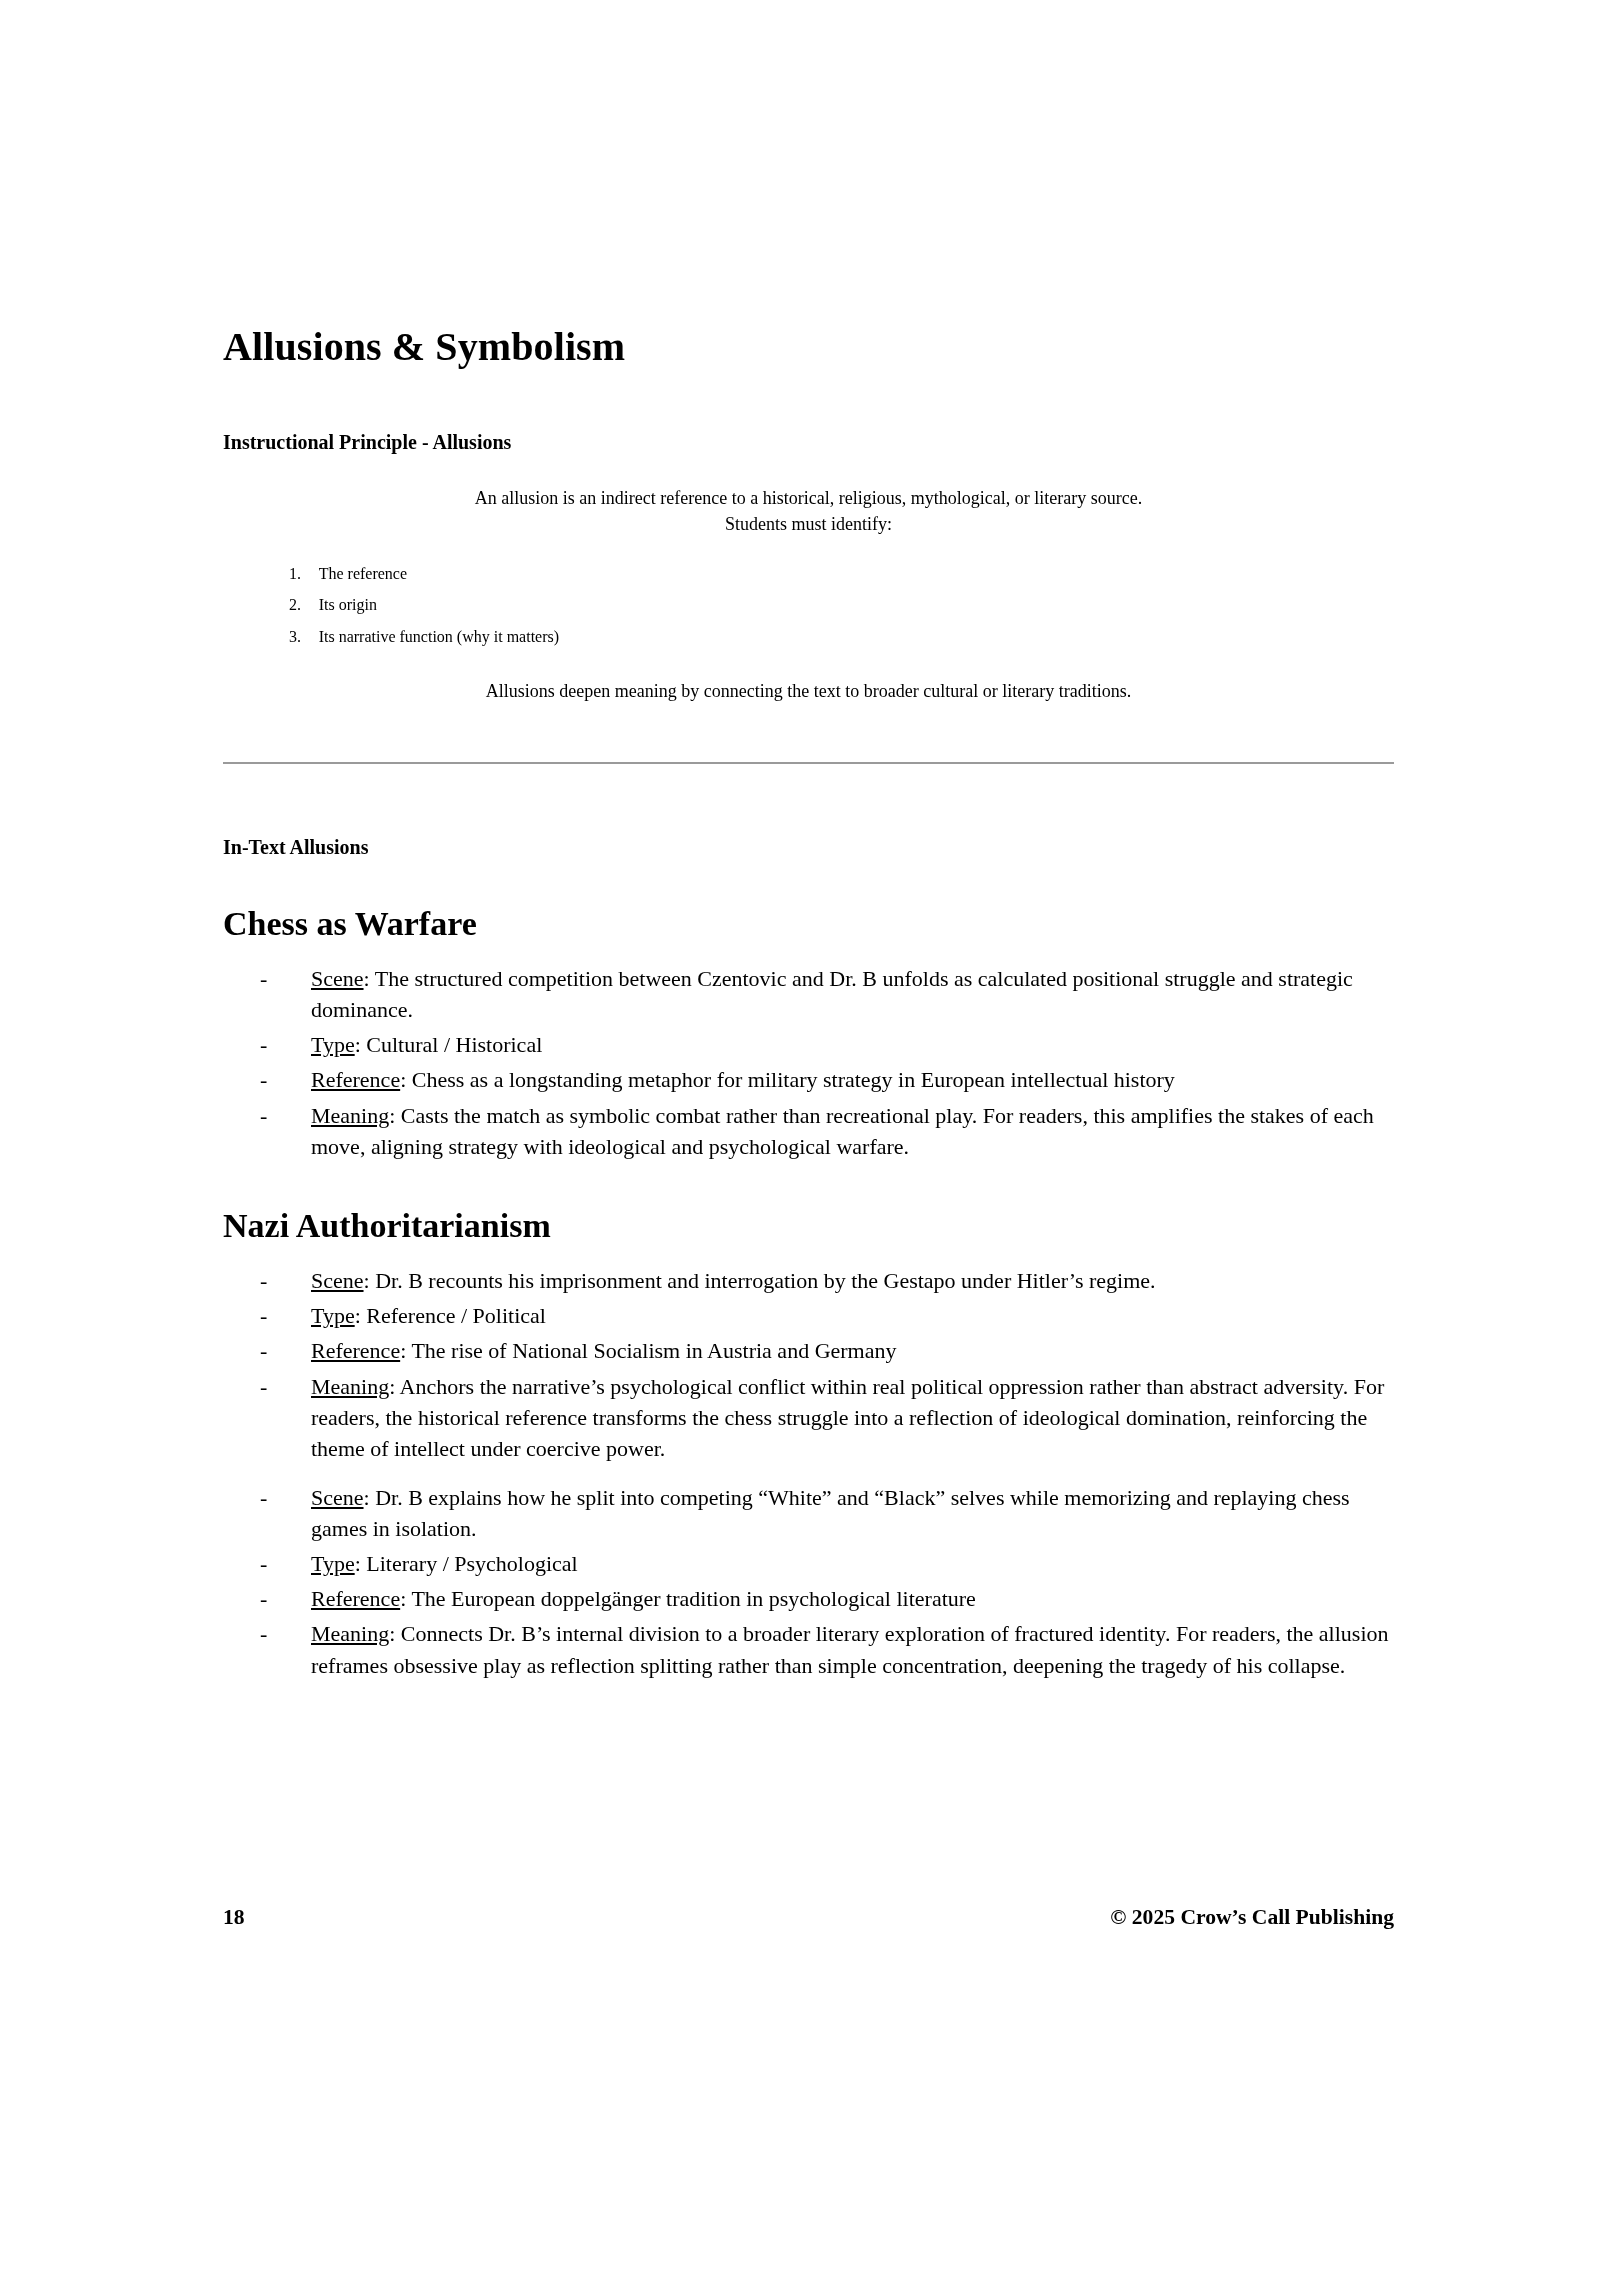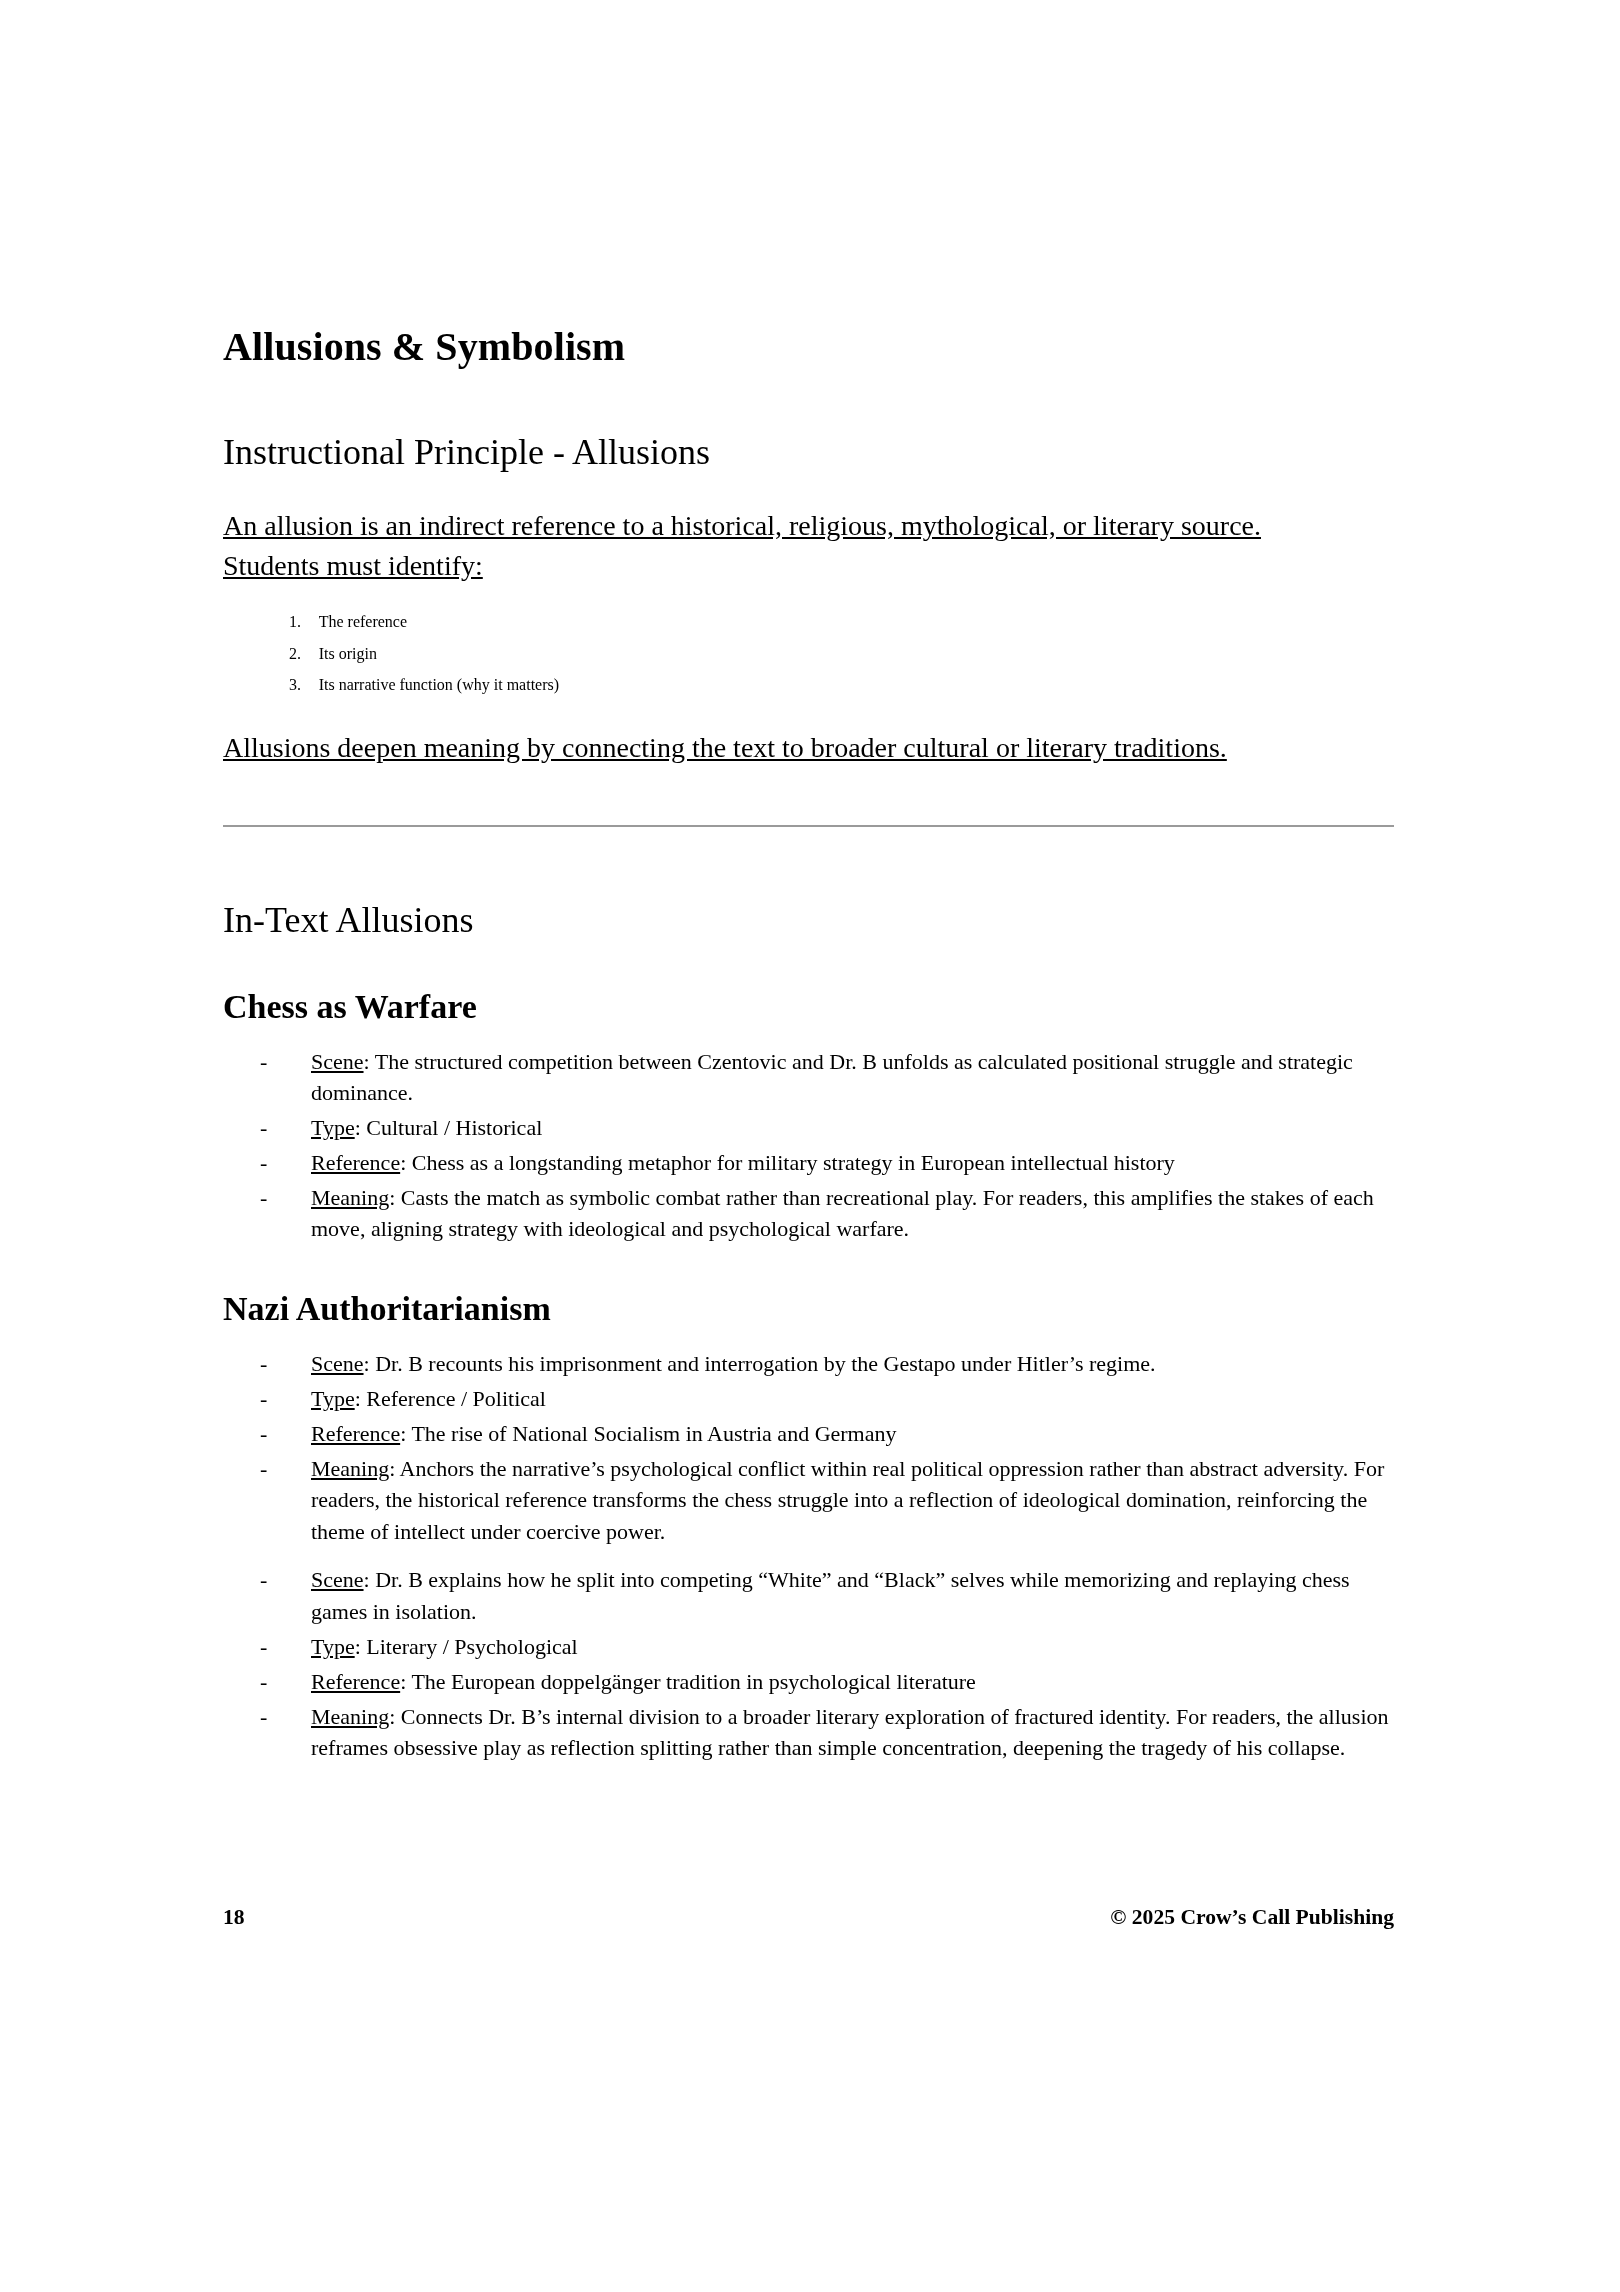--- a/index.html
+++ b/index.html
@@ -26,43 +26,42 @@
 
   h1.doc-title {
     font-size: 40px;
     font-weight: bold;
     margin: 0 0 0 0;
     line-height: 1.2;
     letter-spacing: 0.1px;
   }
 
   h2.section-heading {
-    font-size: 36px;
-    font-weight: normal;
+    font-size: 20px;
+    font-weight: bold;
     margin: 59px 0 0 0;
     line-height: 1.25;
   }
 
   h2.section-heading.spaced-top {
     margin-top: 71px;
   }
 
   h3.sub-heading {
     font-size: 34px;
     font-weight: bold;
     margin: 43px 0 0 0;
     line-height: 1.25;
   }
 
   p.body-text {
-    font-size: 28px;
+    font-size: 18px;
     line-height: 1.42;
     margin: 31px 0 0 0;
-    text-align: left;
-    text-decoration: underline;
+    text-align: center;
   }
 
   ol.numbered-list {
     margin: 25.5px 0 0 0;
     padding-left: 82px;
     font-size: 16px;
     line-height: 1.42;
   }
   ol.numbered-list li {
     margin: 0 0 8.8px 0;

